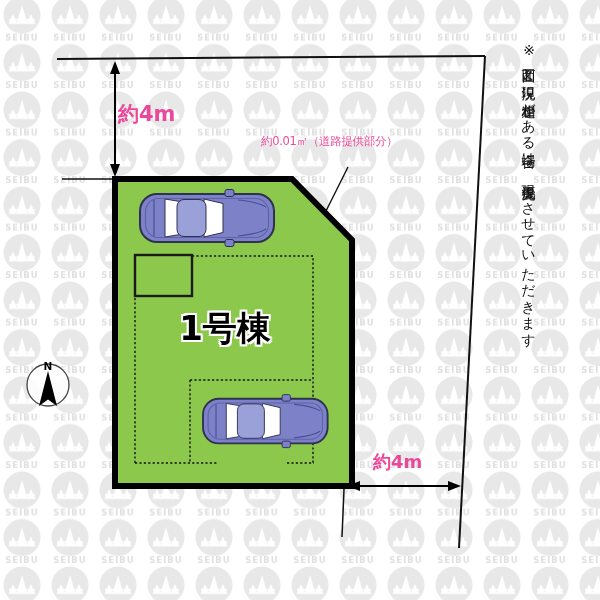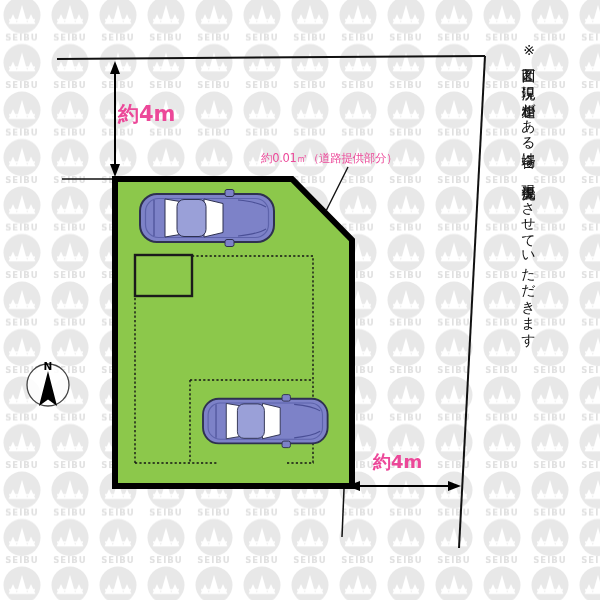--- a/index.html
+++ b/index.html
@@ -5,21 +5,21 @@
   html,body{margin:0;padding:0;background:#fff;}
   .stage{
     position:relative;width:600px;height:600px;overflow:hidden;
     background:#fff;
     font-family:"DejaVu Sans","Liberation Sans",sans-serif;
   }
   .layer{position:absolute;left:0;top:0;}
   .lbl{position:absolute;color:#ec4899;white-space:nowrap;z-index:5;}
   .dim-top{left:118px;top:100px;font-size:21px;font-weight:bold;}
   .dim-bottom{left:373px;top:450px;font-size:18px;font-weight:bold;}
-  .road-note{left:261px;top:151px;font-size:11.5px;letter-spacing:-0.3px;}
+  .road-note{left:261px;top:134px;font-size:11.5px;letter-spacing:-0.3px;}
   .building-label{
     left:159px;top:306px;width:132px;text-align:center;
     font-size:34px;font-weight:bold;color:#000;
     text-shadow:-2px -2px 0 #fff,2px -2px 0 #fff,-2px 2px 0 #fff,2px 2px 0 #fff,
                 -2px 0 0 #fff,2px 0 0 #fff,0 -2px 0 #fff,0 2px 0 #fff;
   }
   .disclaimer{
     left:520px;top:42px;height:480px;
     writing-mode:vertical-rl;text-orientation:mixed;
     font-size:14px;letter-spacing:0.4px;color:#111;
@@ -104,14 +104,15 @@
       <text x="48" y="370" text-anchor="middle" class="compass-n">N</text>
     </g>
 
     <use href="#car" transform="translate(140,191)"></use>
     <use href="#car" transform="translate(203,396) scale(0.93)"></use>
   </svg>
 
   <div class="lbl dim-top">約4m</div>
   <div class="lbl dim-bottom">約4m</div>
   <div class="lbl road-note">約0.01㎡（道路提供部分）</div>
+  <div class="lbl building-label">1号棟</div>
   <div class="lbl disclaimer">※図面と現況に相違がある場合は、現況優先とさせていただきます</div>
 </div>
 
 </body></html>

